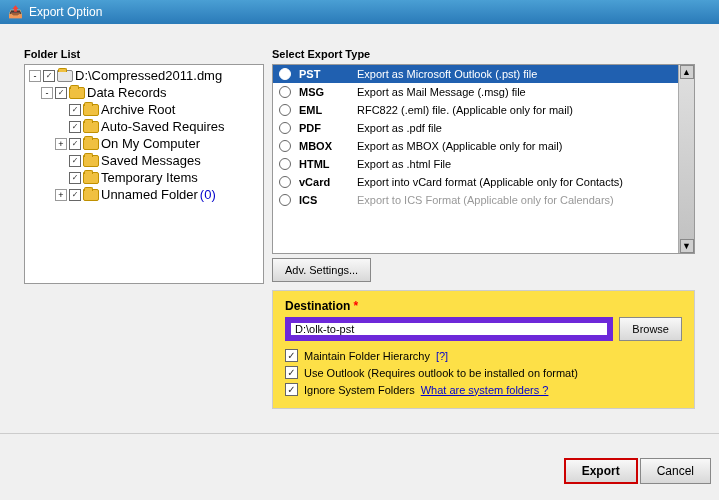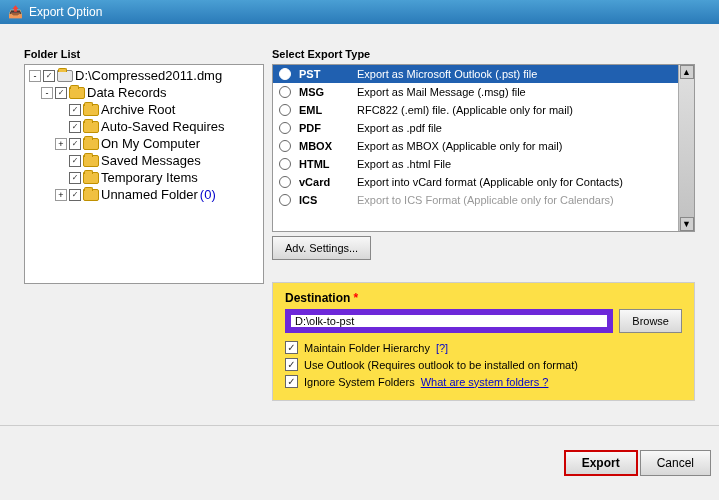--- a/index.html
+++ b/index.html
@@ -311,21 +311,21 @@
           <span class="tree-text">Unnamed Folder</span>
             <span class="tree-text blue"> (0)</span>
         </div>
 
       </div>
     </div>
 
     <div class="right-panel">
       <div class="export-type-section">
         <div class="panel-label">Select Export Type</div>
-        <div style="display:flex; border: 1px solid #999; height:168px;">
+        <div style="display:flex; border: 1px solid #999; height:190px;">
           <div class="export-list" style="flex:1; border:none; height:100%;">
 
             <div class="export-row selected">
               <div class="radio-btn selected"></div>
               <span class="export-type-name">PST</span>
               <span class="export-type-desc">Export as Microsoft Outlook (.pst) file</span>
             </div>
             <div class="export-row">
               <div class="radio-btn"></div>
               <span class="export-type-name">MSG</span>

